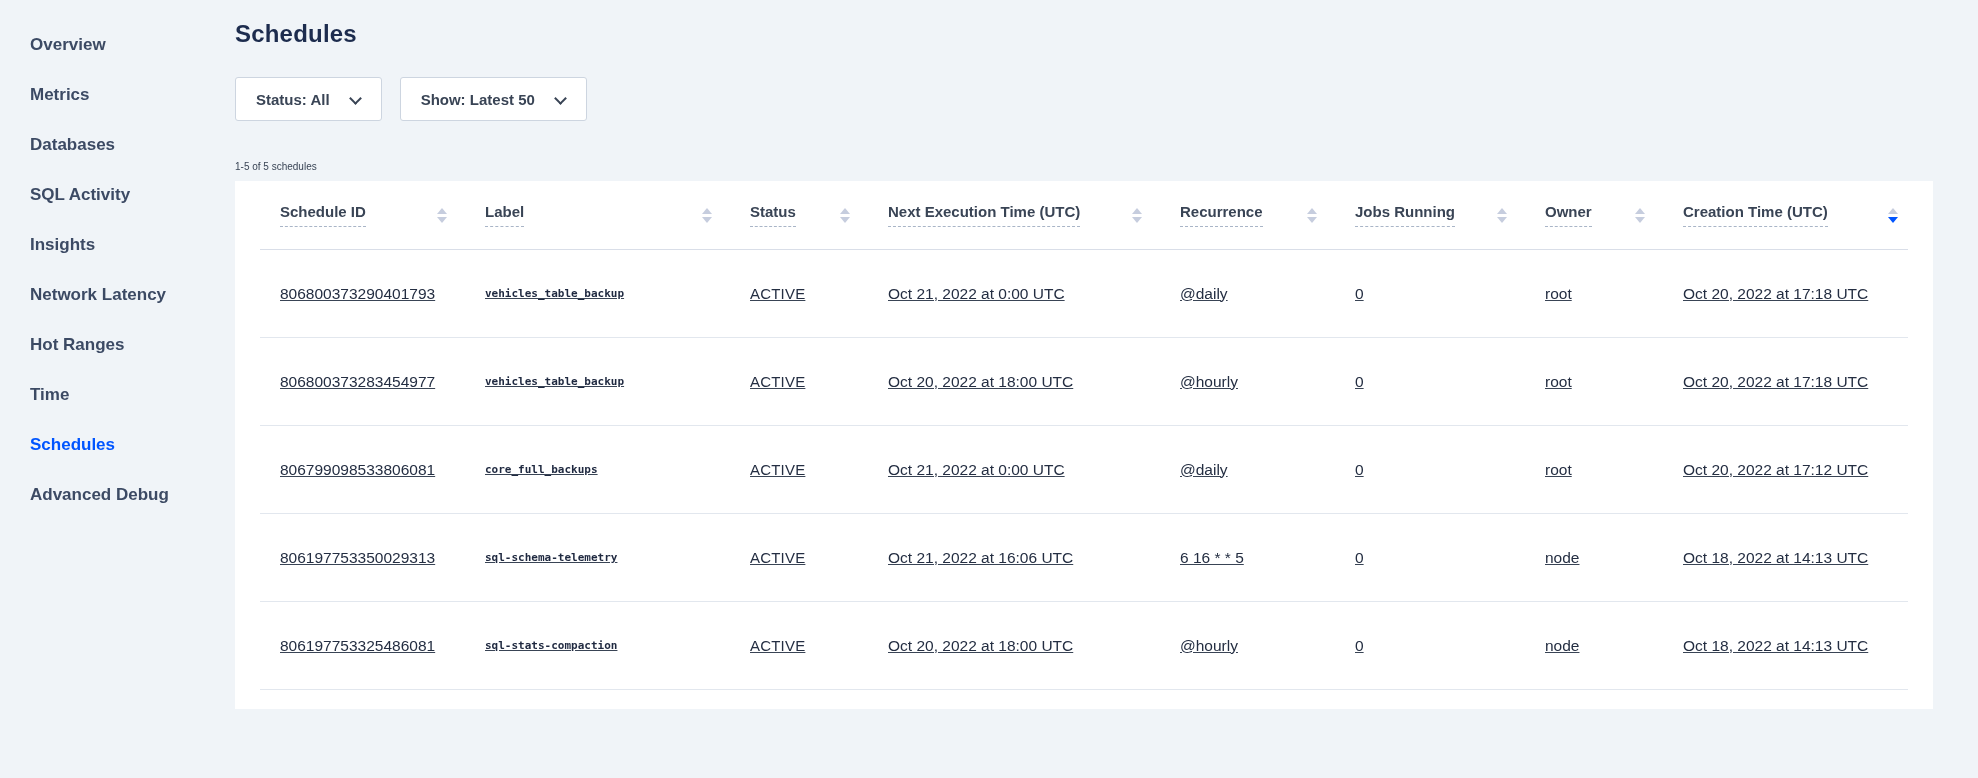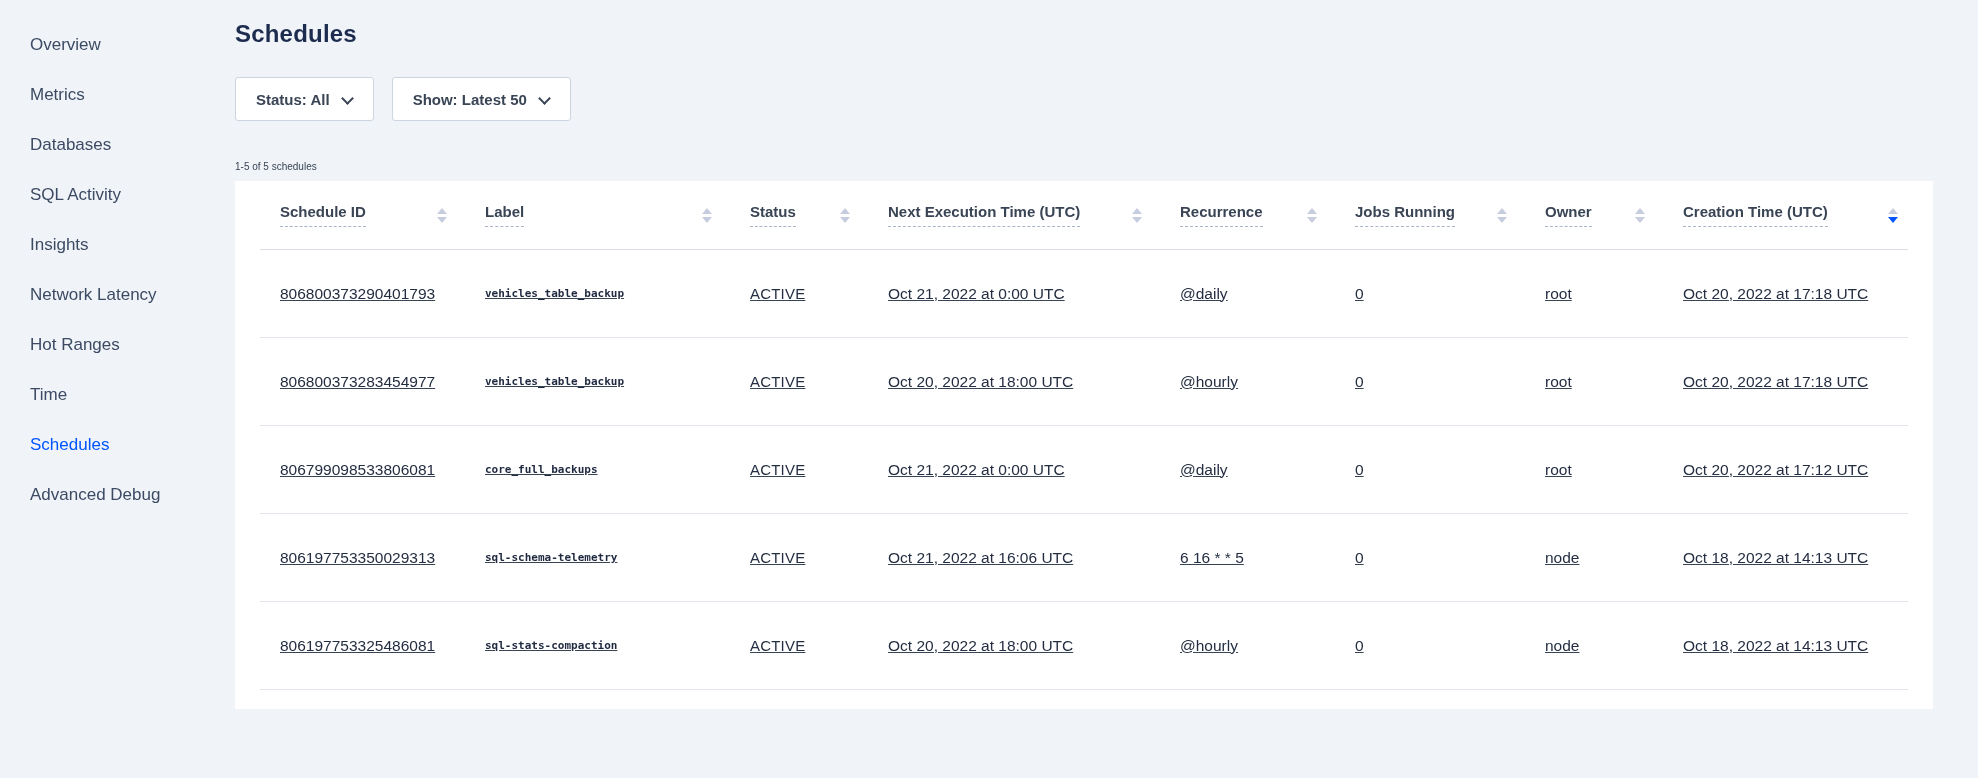--- a/index.html
+++ b/index.html
@@ -22,20 +22,21 @@
     font-family:"Liberation Sans", sans-serif;
     color:var(--text-body);
     overflow:hidden;
     position:relative;
   }
 
   
   .sidebar{
     position:absolute; left:0; top:0; width:284px; height:778px;
     padding-top:20px;
+    font-weight:bold;
   }
   .sidebar-item{
     height:50px; line-height:50px;
     padding-left:30px;
     font-size:17px;
     color:#3c4a64;
     cursor:pointer;
     white-space:nowrap;
   }
   .sidebar-item.active{ color:var(--accent); }
@@ -44,21 +45,21 @@
   .main{
     position:absolute; left:235px; top:0; right:0;
     padding:20px 45px 0 0;
   }
   .page-title{
     font-size:24px; font-weight:700; color:var(--text-dark);
     letter-spacing:.2px;
   }
   .filters{ margin-top:29px; display:flex; gap:18px; }
   .dropdown{
-    display:inline-flex; align-items:center; gap:12px;
+    display:inline-flex; align-items:center; gap:20px;
     height:44px; padding:0 20px;
     background:var(--card-bg);
     border:1px solid var(--btn-border);
     border-radius:3px;
     font-size:15px; font-weight:700; color:var(--text-body);
     cursor:pointer;
   }
   .chev{ display:inline-block; width:11px; height:11px; position:relative; top:-2px;}
   .chev::before{
     content:""; position:absolute; left:1px; top:2px;

